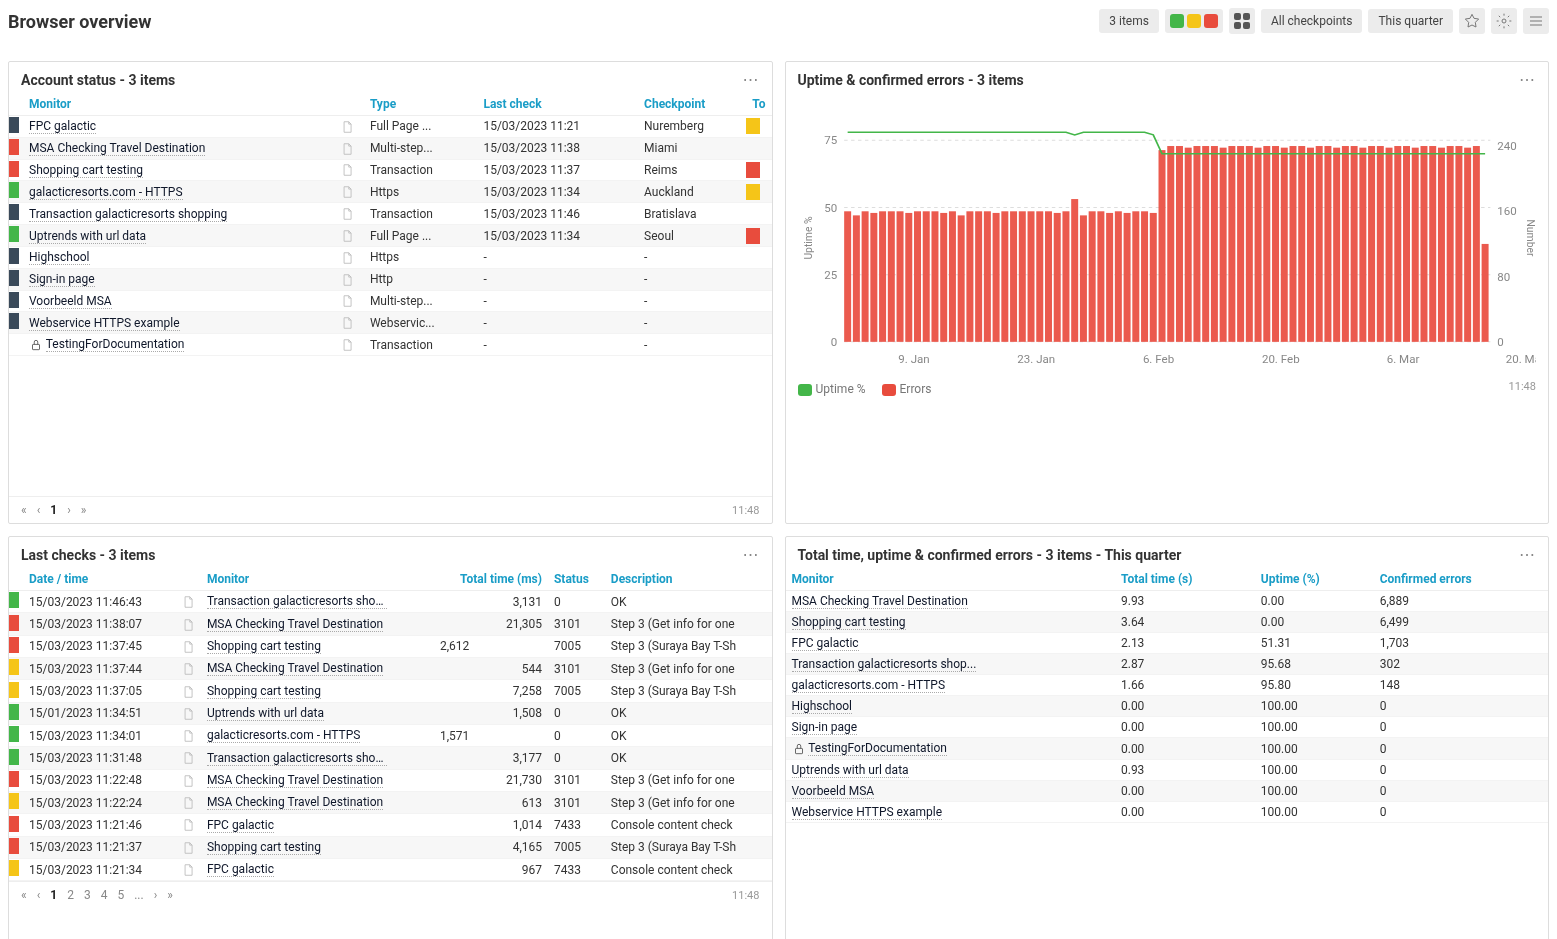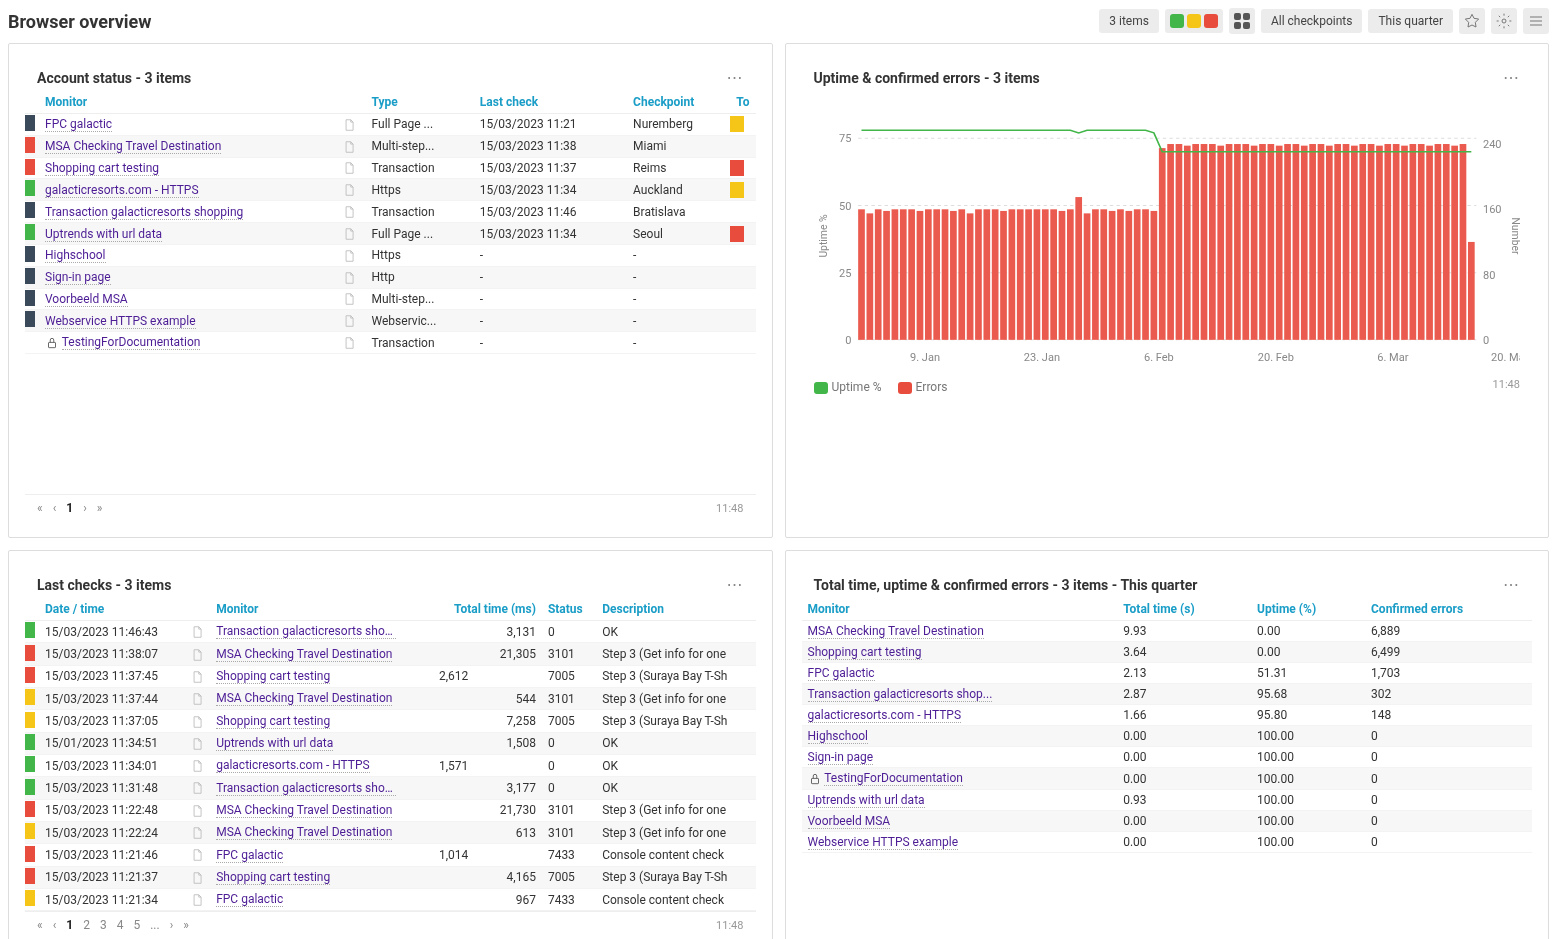--- a/index.html
+++ b/index.html
@@ -1,44 +1,44 @@
 <!DOCTYPE html>
 <html><head>
 <meta charset="utf-8">
 <style>
 *{box-sizing:border-box;margin:0;padding:0}
 body{font-family:-apple-system,BlinkMacSystemFont,"Segoe UI",Roboto,Arial,sans-serif;font-size:13px;color:#333;background:#fff;padding:8px}
-.header{display:flex;justify-content:space-between;align-items:center;margin-bottom:9px}
+.header{display:flex;justify-content:space-between;align-items:center;margin-bottom:27px}
 .header h1{font-size:18px;font-weight:700}
 .toolbar{display:flex;gap:6px;align-items:center}
 .tb-btn{background:#ececec;border-radius:3px;padding:5px 10px;font-size:12px;color:#444;display:flex;align-items:center;gap:4px;cursor:pointer}
 .tb-btn.sq{padding:5px}
 .dots{display:flex;gap:3px}
 .dot{width:14px;height:14px;border-radius:3px}
 .green{background:#43b649}
 .yellow{background:#f5c518}
 .red{background:#e84c3d}
 .four-dots{display:grid;grid-template-columns:7px 7px;gap:2px}
 .four-dots span{width:7px;height:7px;border-radius:2px;background:#555}
 .icon-sm{width:16px;height:16px;stroke:#777;fill:none;stroke-width:1.5}
 .grid{display:grid;grid-template-columns:1fr 1fr;gap:12px}
-.panel{border:1px solid #ddd;border-radius:2px;padding:16px;position:relative}
+.panel{border:1px solid #ddd;border-radius:2px;padding:0;position:relative}
 .panel-h{display:flex;justify-content:space-between;align-items:center;padding:8px 12px 4px}
 .panel-h h2{font-size:14px;font-weight:700}
 .dots-h{font-size:16px;color:#888;letter-spacing:1px;cursor:pointer}
 .tbl{width:100%;border-collapse:collapse;font-size:12px}
 .tbl th{text-align:left;padding:4px 6px;color:#1a9dc7;font-weight:700;border-bottom:1px solid #eee}
 .tbl td{padding:3px 6px;border-bottom:1px solid #f3f3f3}
 .tbl tr:nth-child(even) td{background:#f7f7f7}
 .status-box{width:10px;height:16px;display:inline-block}
 .st-navy{background:#3a4a5a}
 .st-red{background:#e84c3d}
 .st-green{background:#43b649}
 .st-yellow{background:#f5c518}
-.link{color:#4c1d95;text-decoration:none;border-bottom:1px dotted #aaa}
+.link{color:#0f172a;text-decoration:none;border-bottom:1px dotted #aaa}
 .doc-icon{width:14px;height:14px;stroke:#bbb;fill:none;stroke-width:1.5;vertical-align:middle}
 .endbox{width:14px;height:16px}
 .pager{display:flex;justify-content:space-between;align-items:center;padding:6px 12px;font-size:12px;color:#888;border-top:1px solid #eee}
 .pager-nav{display:flex;gap:10px;align-items:center}
 .pager-nav span{cursor:pointer}
 .pager-nav .cur{color:#222;font-weight:700}
 .chart-wrap{padding:10px 12px;position:relative}
 .chart-svg{width:100%;height:270px}
 .legend{display:flex;gap:16px;align-items:center;font-size:12px;color:#777;margin-top:6px}
 .lg-box{width:14px;height:12px;border-radius:3px;display:inline-block;margin-right:4px;vertical-align:middle}
@@ -528,21 +528,21 @@
   <td>Step 3 (Get info for one</td>
           </tr>
           <tr>
             <td style="padding:0"><span class="status-box st-red"></span></td>
   <td>15/03/2023 11:21:46</td>
   <td><svg class="doc-icon" viewBox="0 0 24 24">
                 <path d="M7 3h8l4 4v14H7z"></path>
                 <path d="M15 3v4h4"></path>
               </svg></td>
   <td><a class="link truncate">FPC galactic</a></td>
-  <td style="text-align:left">1,014</td>
+  <td style="text-align:right">1,014</td>
   <td>7433</td>
   <td>Console content check</td>
           </tr>
           <tr>
             <td style="padding:0"><span class="status-box st-red"></span></td>
   <td>15/03/2023 11:21:37</td>
   <td><svg class="doc-icon" viewBox="0 0 24 24">
                 <path d="M7 3h8l4 4v14H7z"></path>
                 <path d="M15 3v4h4"></path>
               </svg></td>

